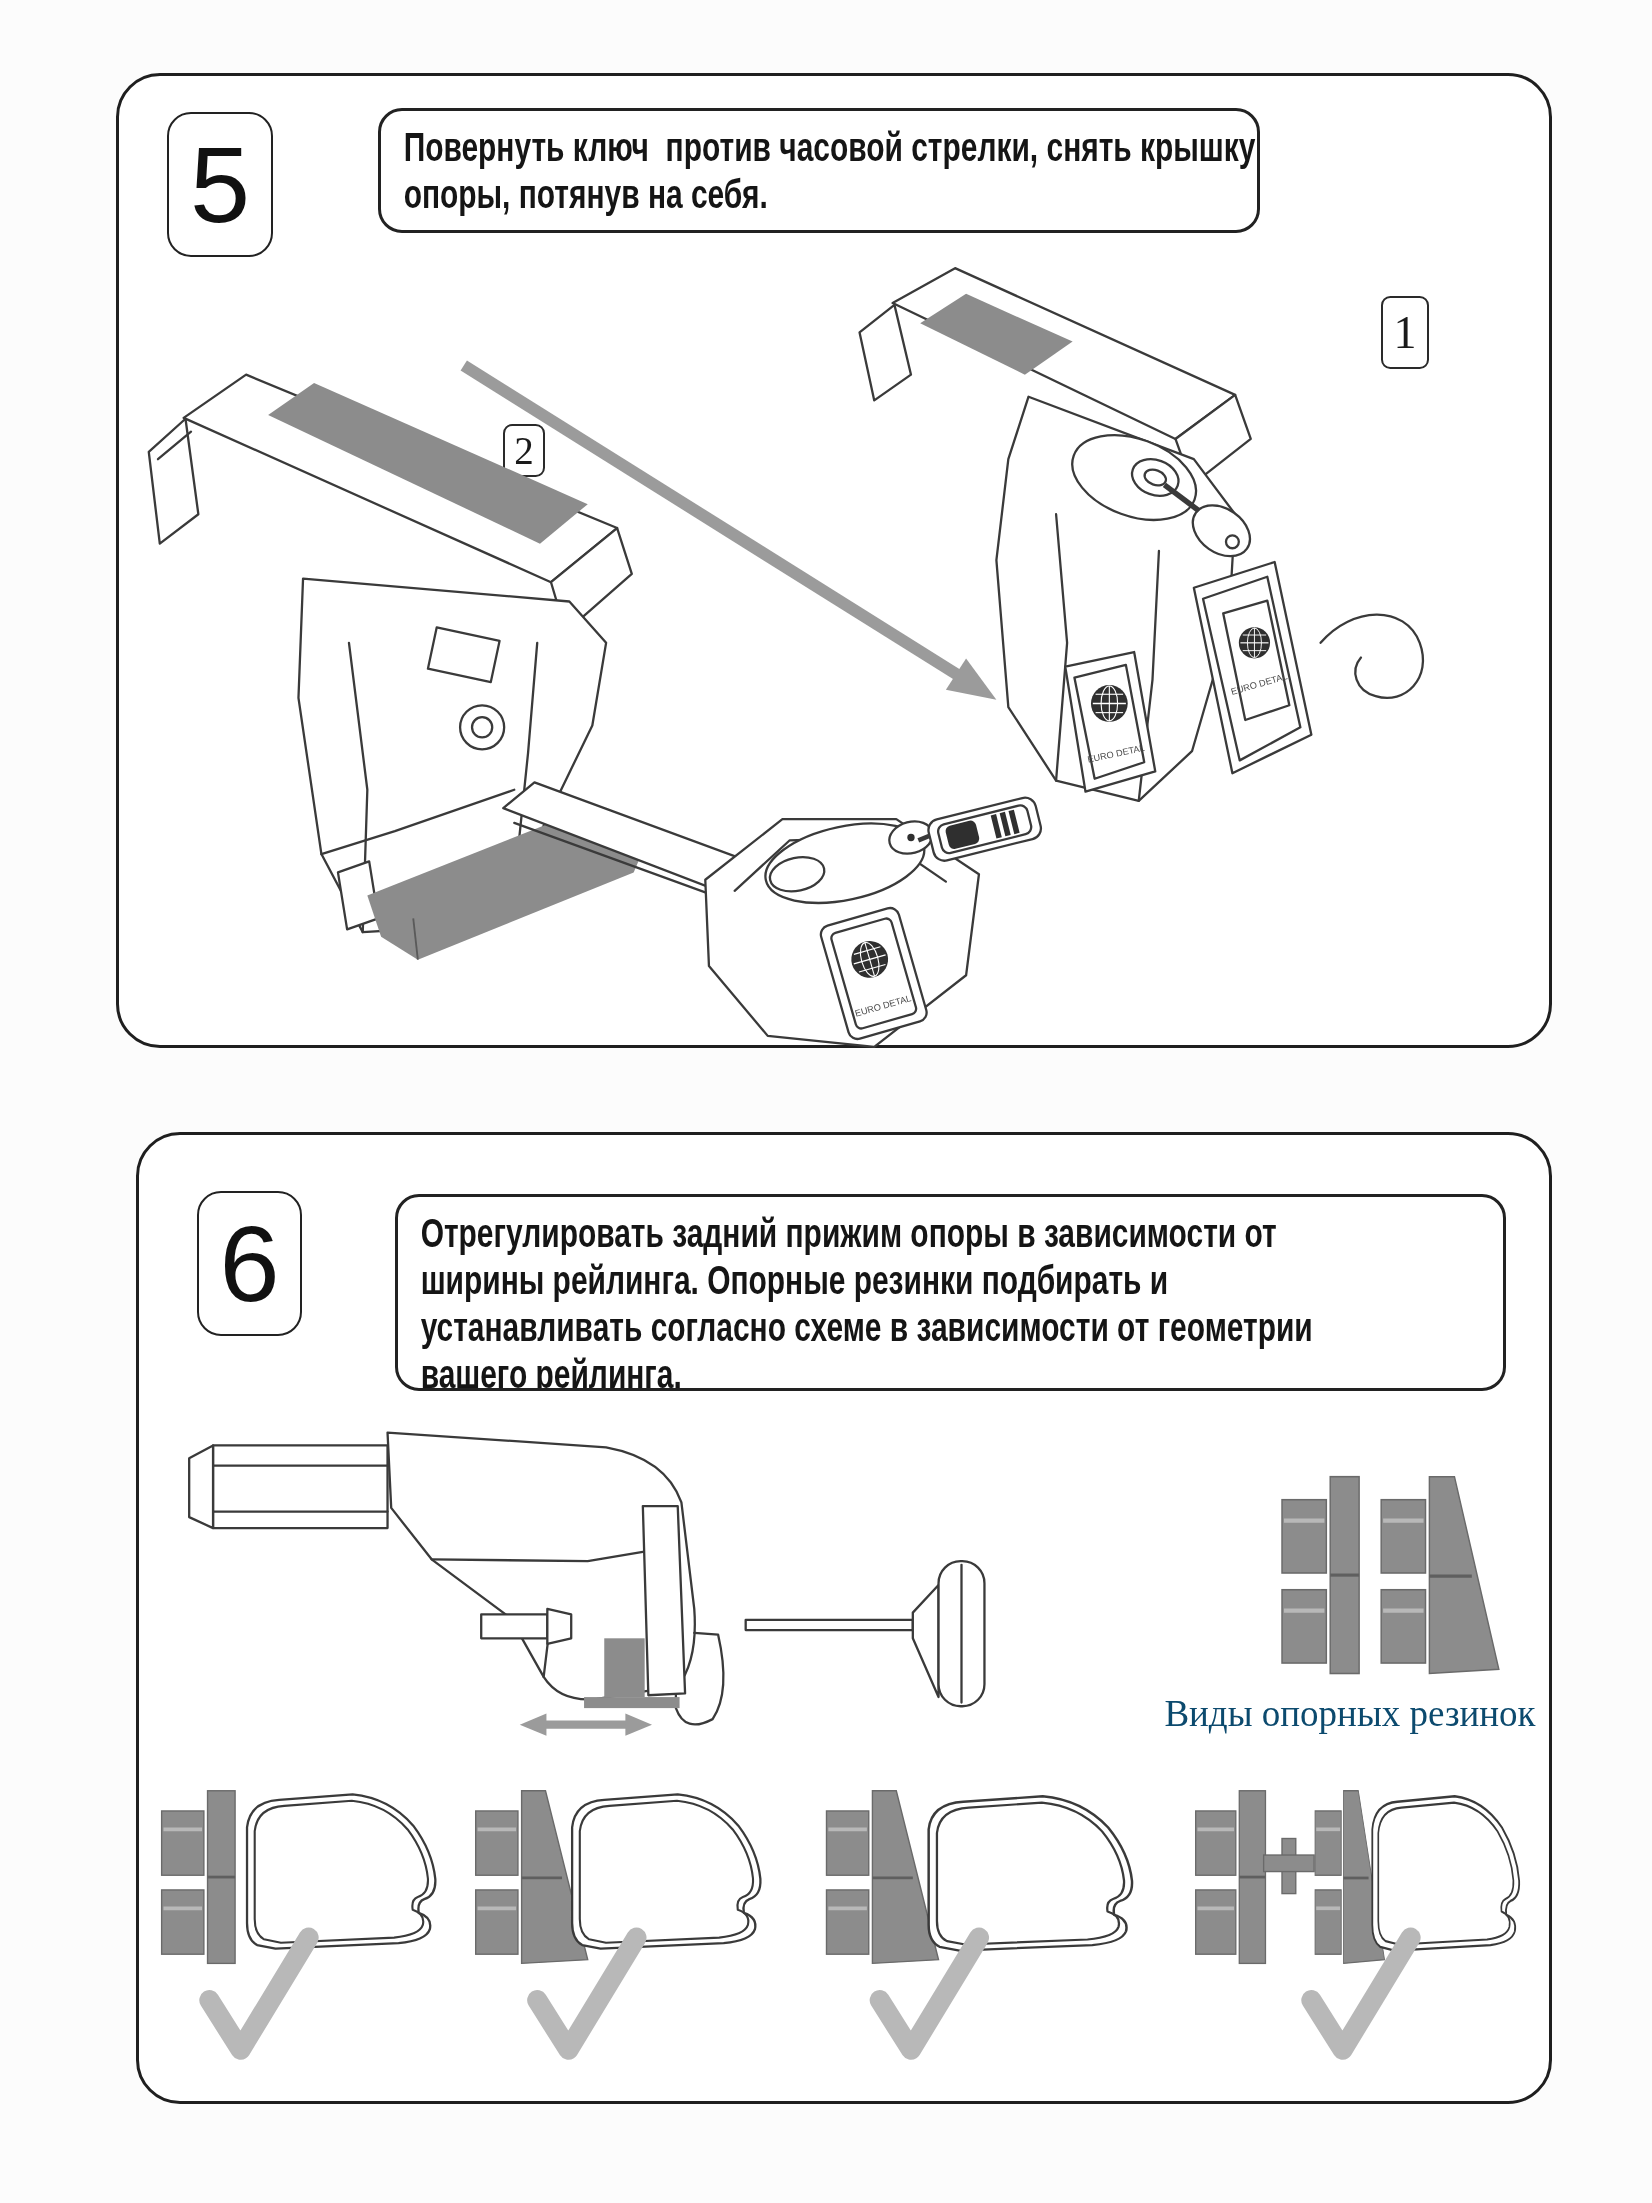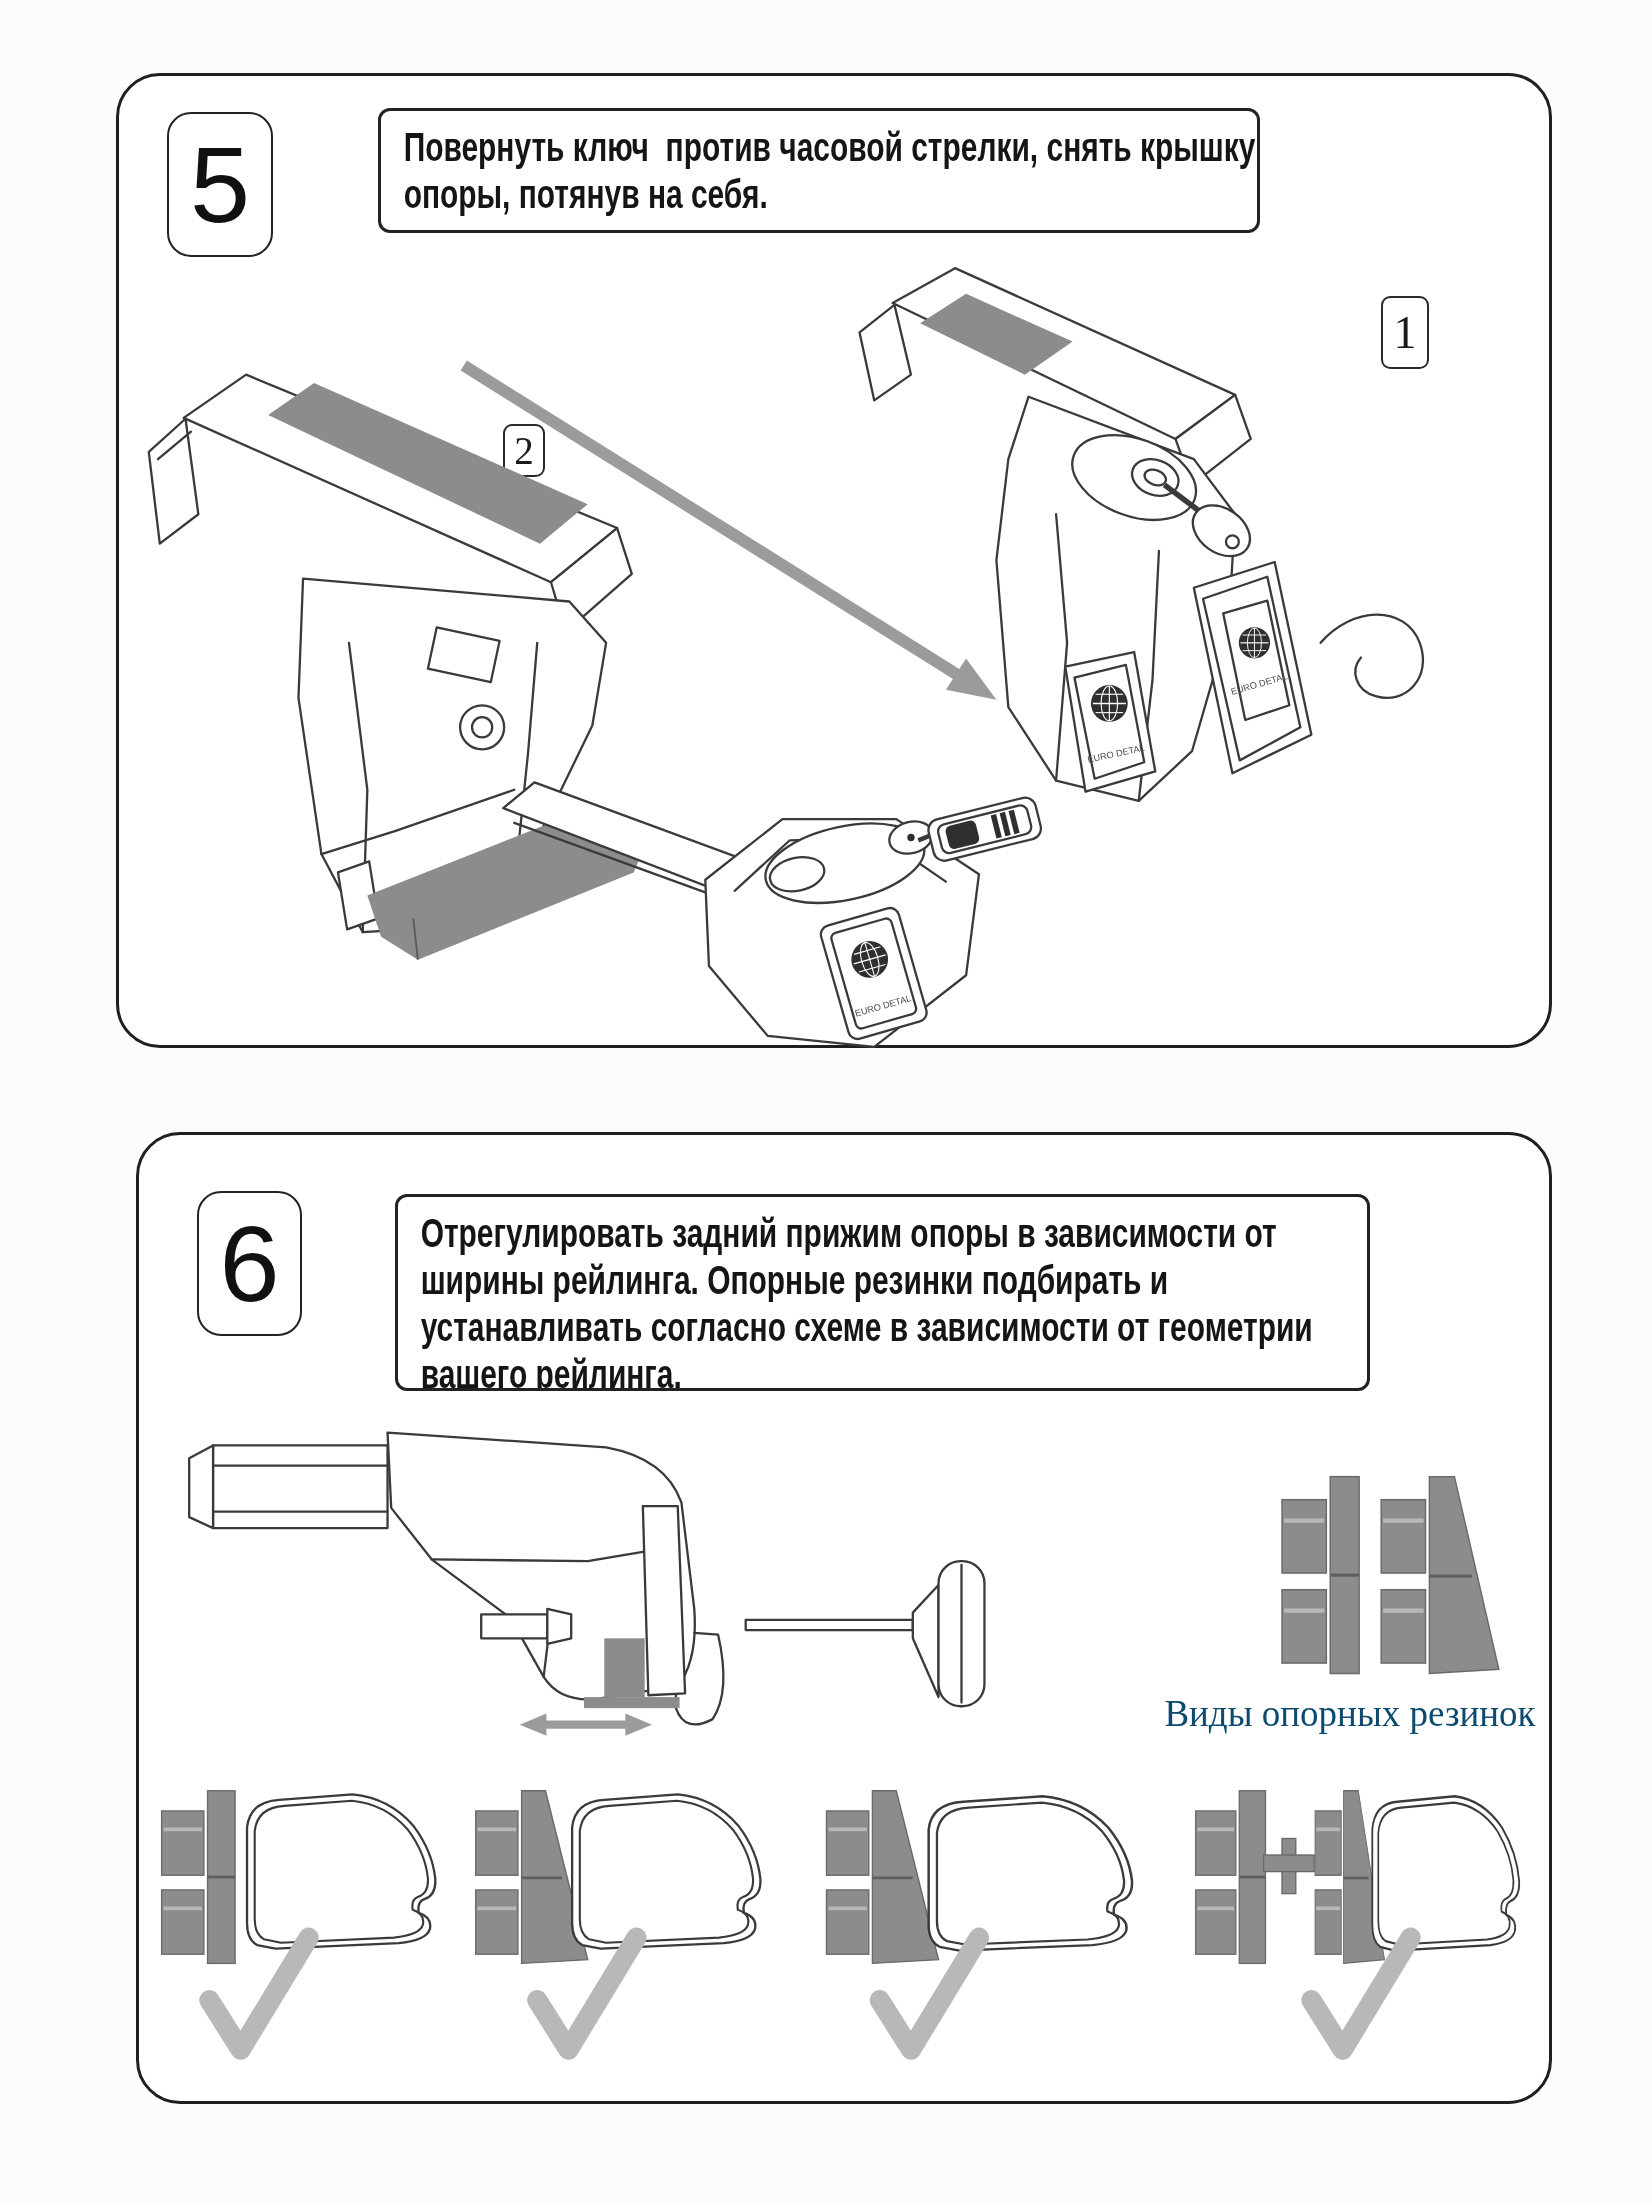--- a/index.html
+++ b/index.html
@@ -6,23 +6,23 @@
   .page{position:relative;width:1653px;height:2204px;background:#fcfcfc;overflow:hidden;
         font-family:"Liberation Sans",sans-serif;color:#141414;}
   .panel{position:absolute;background:#ffffff;border:3.7px solid #1f1f1f;border-radius:44px;box-sizing:border-box;}
   .panel-top{left:116px;top:73px;width:1436px;height:975px;}
   .panel-bottom{left:136px;top:1132px;width:1416px;height:972px;}
   .numbox{position:absolute;border:2.8px solid #222;border-radius:24px;background:#fff;
           display:flex;align-items:center;justify-content:center;box-sizing:border-box;}
   .numbox span{font-size:108px;line-height:1;font-weight:400;color:#111;}
   .nb5{left:167px;top:112px;width:106px;height:145px;}
   .nb6{left:197px;top:1191px;width:105px;height:145px;}
-  .instr{position:absolute;border:3.7px solid #222;border-radius:12px;background:#fff;box-sizing:border-box;overflow:hidden;}
+  .instr{position:absolute;border:3.7px solid #222;border-radius:24px;background:#fff;box-sizing:border-box;overflow:hidden;}
   .i5{left:378px;top:108px;width:882px;height:125px;}
-  .i6{left:395px;top:1194px;width:975px;height:197px;}
+  .i6{left:395px;top:1194px;width:1111px;height:197px;}
   .instr .txt{font-weight:bold;font-size:41px;line-height:47px;white-space:pre-wrap;
               transform:scaleX(0.73);transform-origin:0 0;width:137%;
               padding:13px 0 0 31px;letter-spacing:0;color:#151515;}
   .plabel{position:absolute;border:2.8px solid #2a2a2a;border-radius:9.2px;background:#fff;
           display:flex;align-items:center;justify-content:center;box-sizing:border-box;
           font-family:"Liberation Serif",serif;color:#1a1a1a;}
   .pl2{left:503px;top:424px;width:42px;height:53px;font-size:39px;}
   .pl1{left:1381px;top:296px;width:48px;height:73px;font-size:46px;}
   .caption{position:absolute;left:1148px;top:1692px;width:404px;height:42px;text-align:center;
            font-family:"Liberation Serif",serif;font-size:37px;color:#0c4a6e;}

